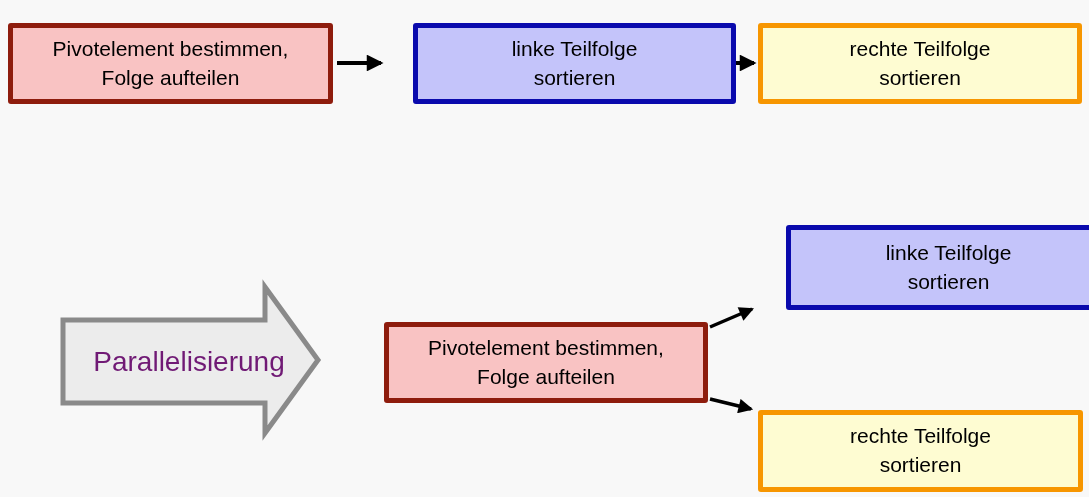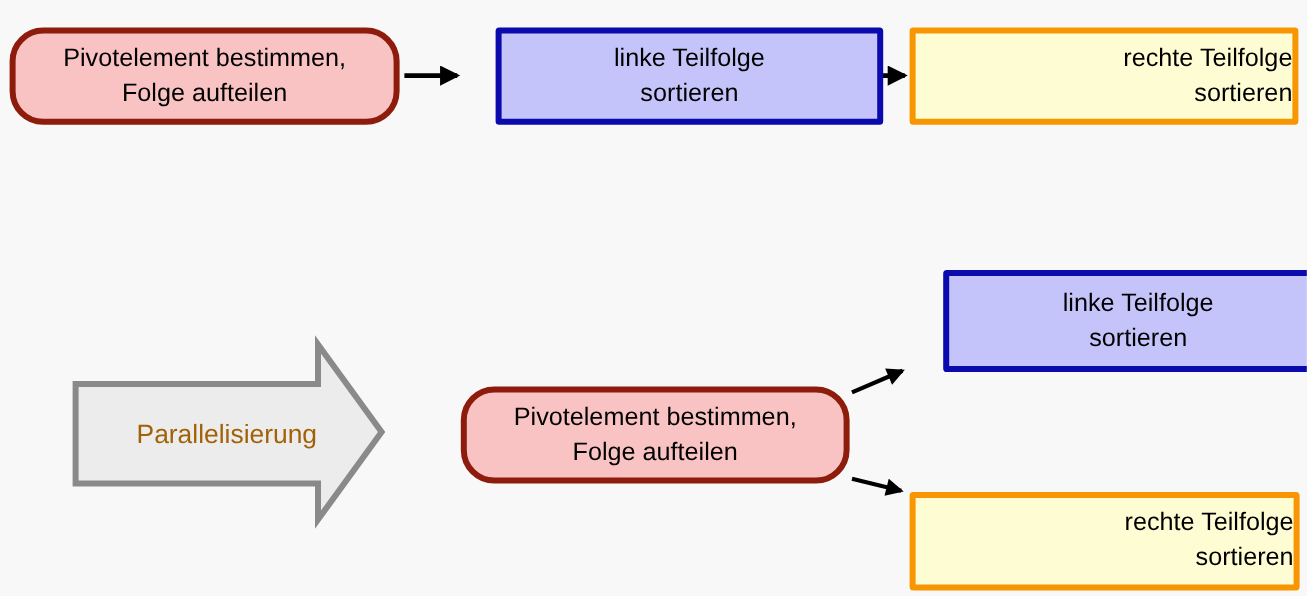--- a/index.html
+++ b/index.html
@@ -22,23 +22,23 @@
     justify-content:center;
     align-items:center;
     text-align:center;
     border-style:solid;
     border-width:5px;
     border-radius:3px;
     font-size:21px;
     line-height:1.36;
     color:#000;
   }
-  .box-red   {background:#f9c3c3;border-color:#8e1c0d;border-radius:28px;}
+  .box-red   {background:#f9c3c3;border-color:#8e1c0d;}
   .box-blue  {background:#c4c4fa;border-color:#0a0aad;margin-left:28px;}
-  .box-yellow{background:#fefcd2;border-color:#f79600;align-items:flex-end;}
+  .box-yellow{background:#fefcd2;border-color:#f79600;}
 
   .box-seq-pivot {left:8px;  top:23px;  width:325px;height:81px;}
   .box-seq-left  {left:385px;top:23px;  width:323px;height:81px;}
   .box-seq-right {left:758px;top:23px;  width:324px;height:81px;}
   .box-par-pivot {left:384px;top:322px; width:324px;height:81px;}
   .box-par-left  {left:758px;top:225px; width:325px;height:85px;}
   .box-par-right {left:758px;top:410px; width:325px;height:82px;}
 
   .block-arrow-shape{
     fill:#ececec;
@@ -53,22 +53,22 @@
   .connector.thick{stroke-width:4;}
   .connector.thin {stroke-width:3.5;}
 
   .block-arrow-label{
     position:absolute;
     left:70px;top:320px;
     width:238px;height:83px;
     display:flex;
     align-items:center;
     justify-content:center;
-    font-size:22px;
-    color:#a16207;
+    font-size:28px;
+    color:#701a75;
   }
 </style>
 </head>
 <body>
 
 <div class="canvas">
 
   <svg class="layer" viewBox="0 0 1089 497" xmlns="http://www.w3.org/2000/svg">
     <defs>
       <marker id="ah" viewBox="0 0 10 10" refX="8.5" refY="5" markerWidth="4.6" markerHeight="4.2" orient="auto">

